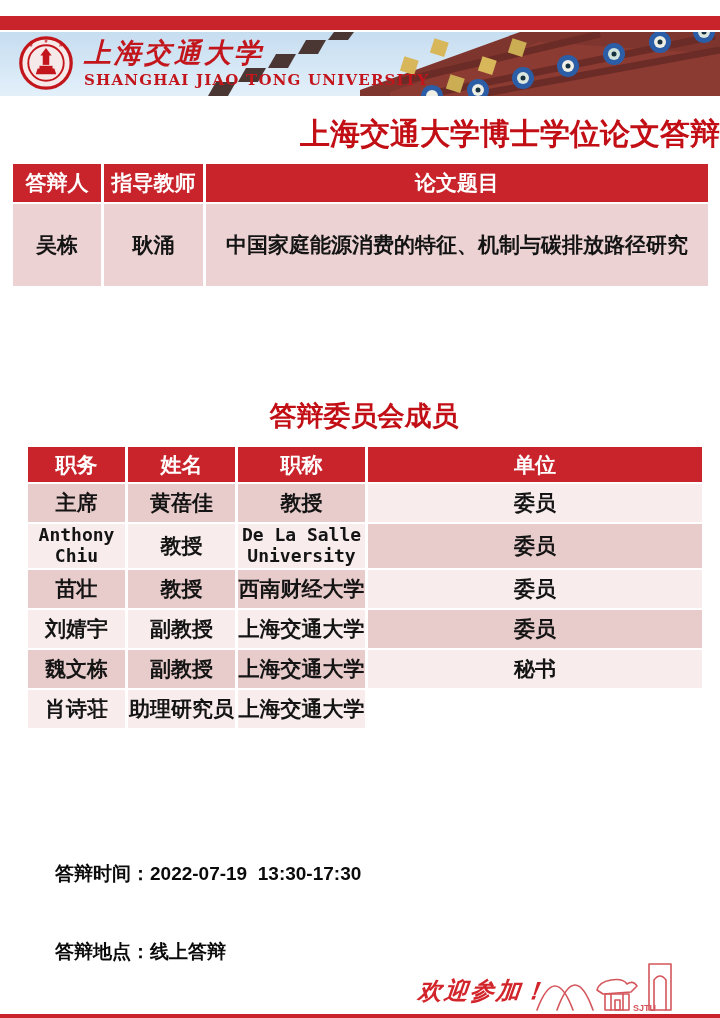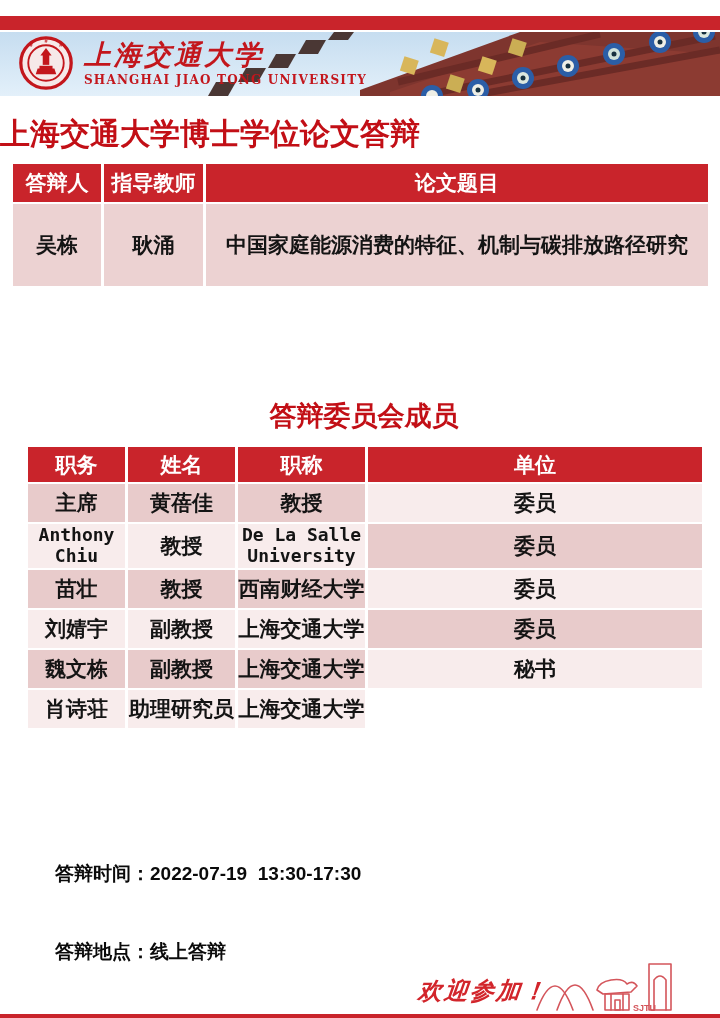--- a/index.html
+++ b/index.html
@@ -17,23 +17,23 @@
   .topbar{position:absolute;left:0;top:4px;width:720px;height:14px;background:var(--red);}
   .bottombar{position:absolute;left:0;top:1002px;width:720px;height:16px;background:var(--red);}
 
   .banner{position:absolute;left:0;top:20px;width:720px;height:64px;}
   .banner svg{display:block;}
   .logo-block{position:absolute;left:18px;top:3px;display:flex;align-items:center;gap:10px;}
   .seal{width:56px;height:56px;}
   .uni-cn{font-family:"DejaVu Serif",serif;font-style:italic;font-weight:bold;
           color:#C3161C;font-size:27px;letter-spacing:3px;line-height:32px;}
   .uni-en{font-family:"DejaVu Serif",serif;font-weight:bold;color:#C3161C;
-          font-size:12px;letter-spacing:1.2px;margin-top:2px;}
-
-  .main-title{position:absolute;left:0;top:102px;width:720px;text-align:left;
+          font-size:15px;letter-spacing:1.2px;margin-top:2px;}
+
+  .main-title{position:absolute;left:0;top:102px;width:720px;text-align:right;
               color:var(--title-red);font-size:30px;font-weight:bold;line-height:40px;}
 
   .grid-table{position:absolute;display:grid;column-gap:3px;row-gap:2px;}
   .table1{left:13px;top:152px;width:695px;grid-template-columns:88px 99px 1fr;grid-template-rows:38px 82px;}
   .table2{left:28px;top:435px;width:674px;grid-template-columns:97px 107px 127px 1fr;
           grid-template-rows:35px 38px 44px 38px 38px 38px 38px;}
   .cell{display:flex;align-items:center;justify-content:center;text-align:center;}
   .th{background:var(--red);color:#fff;font-weight:bold;font-size:21px;}
   .td-row1{background:var(--pink-row);}
   .td-dark{background:var(--pink-dark);}

